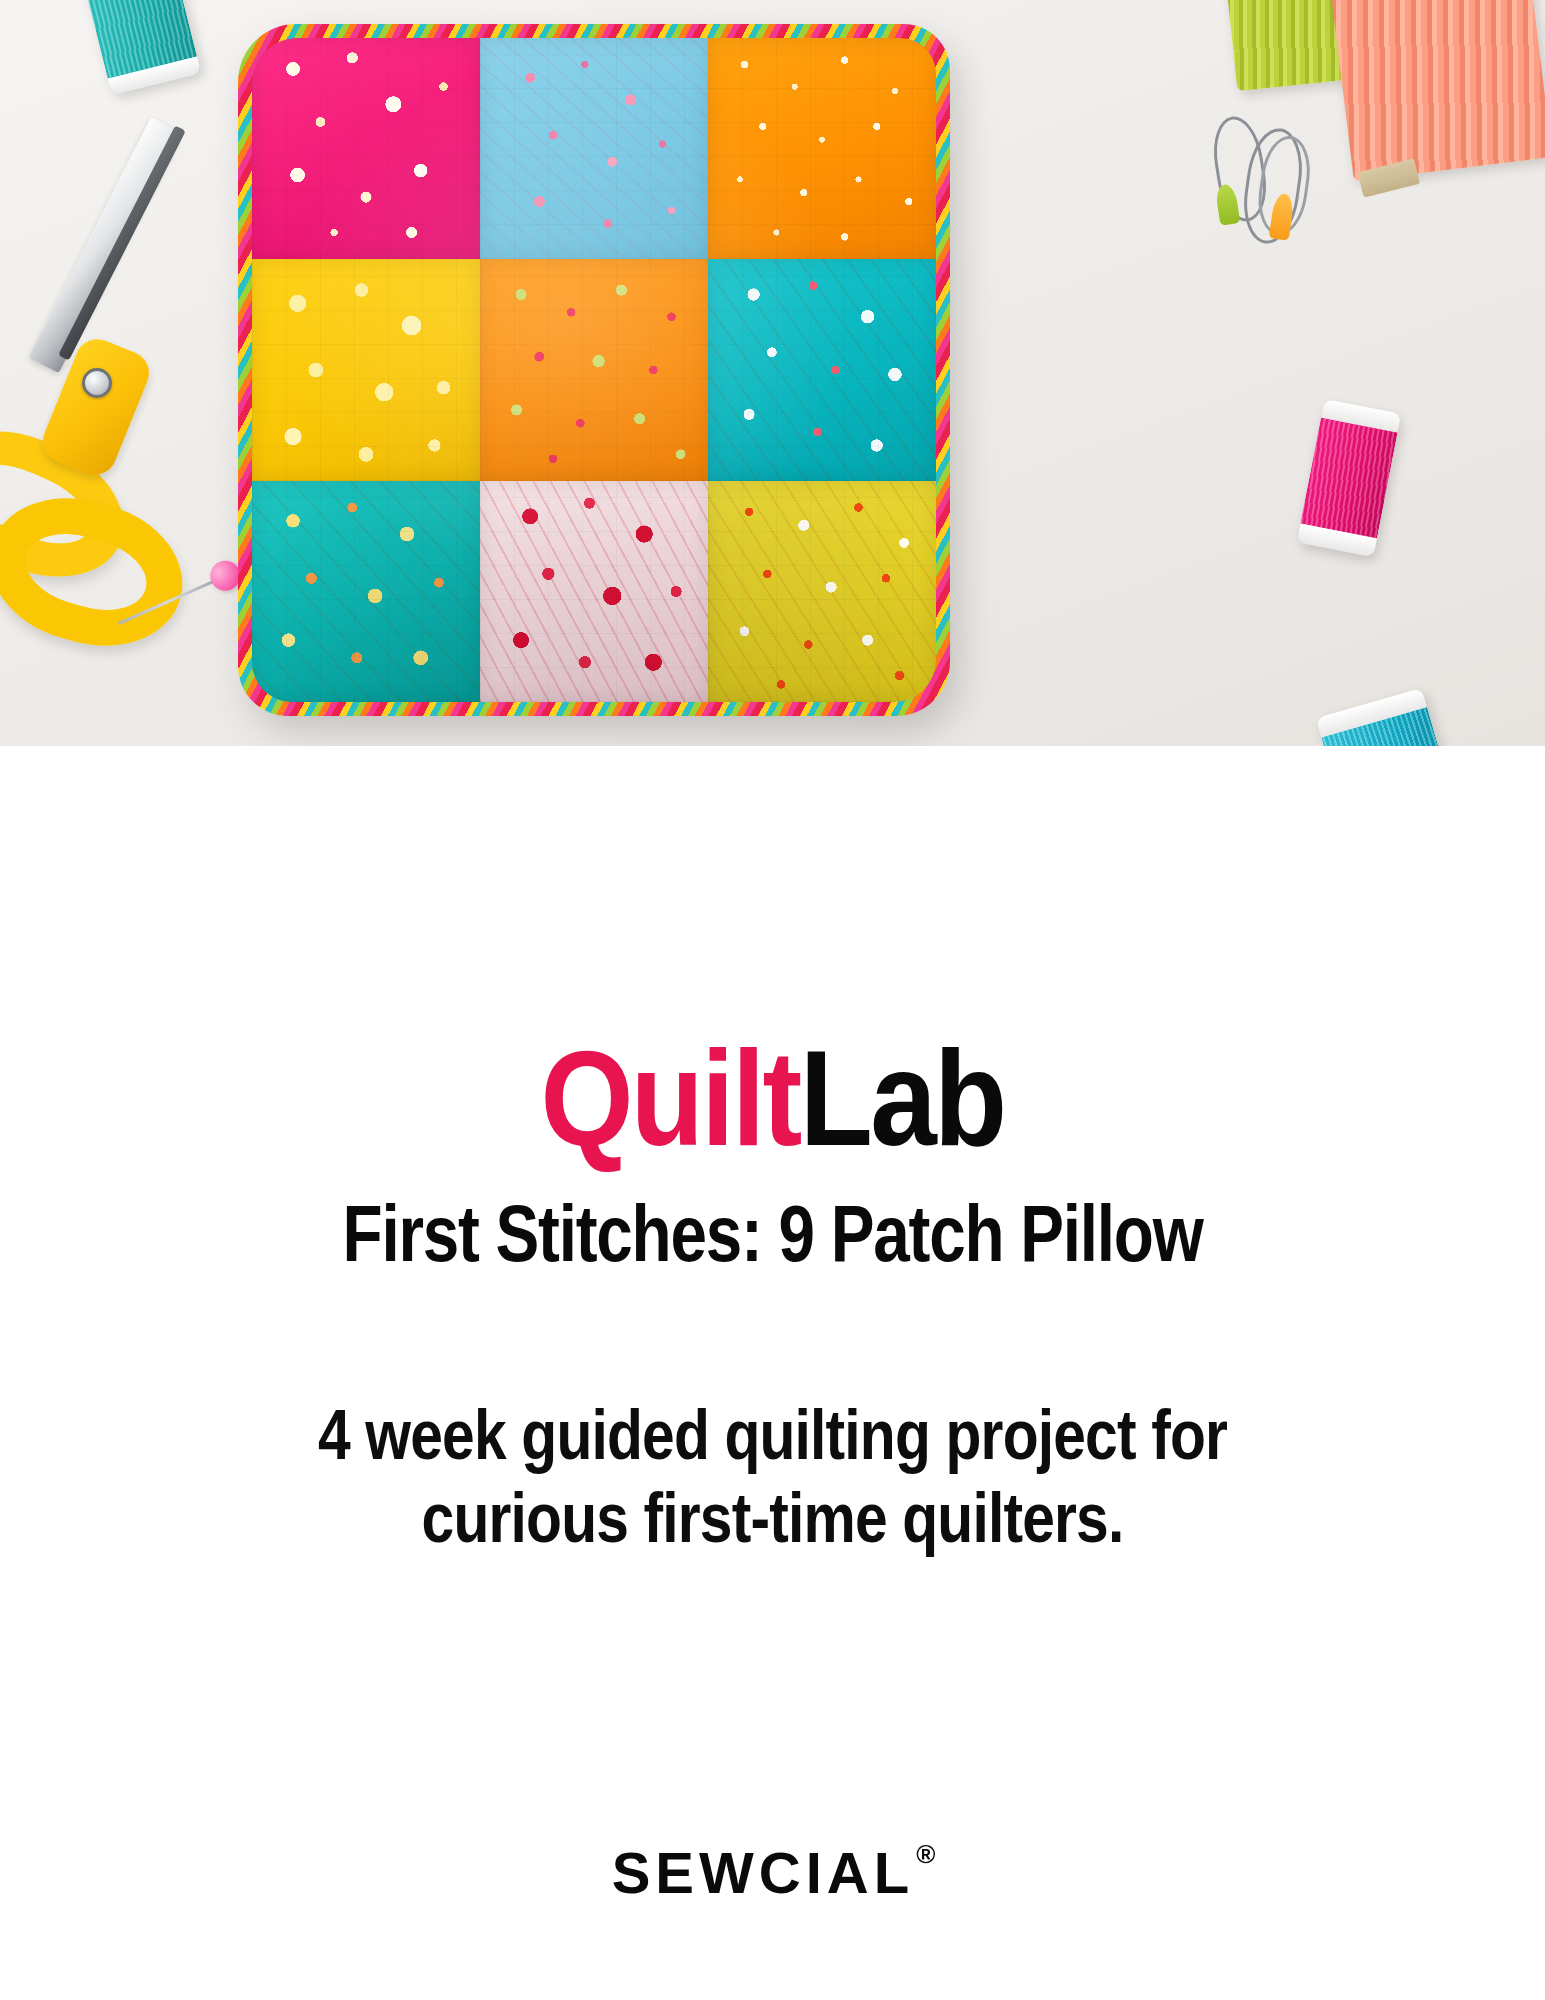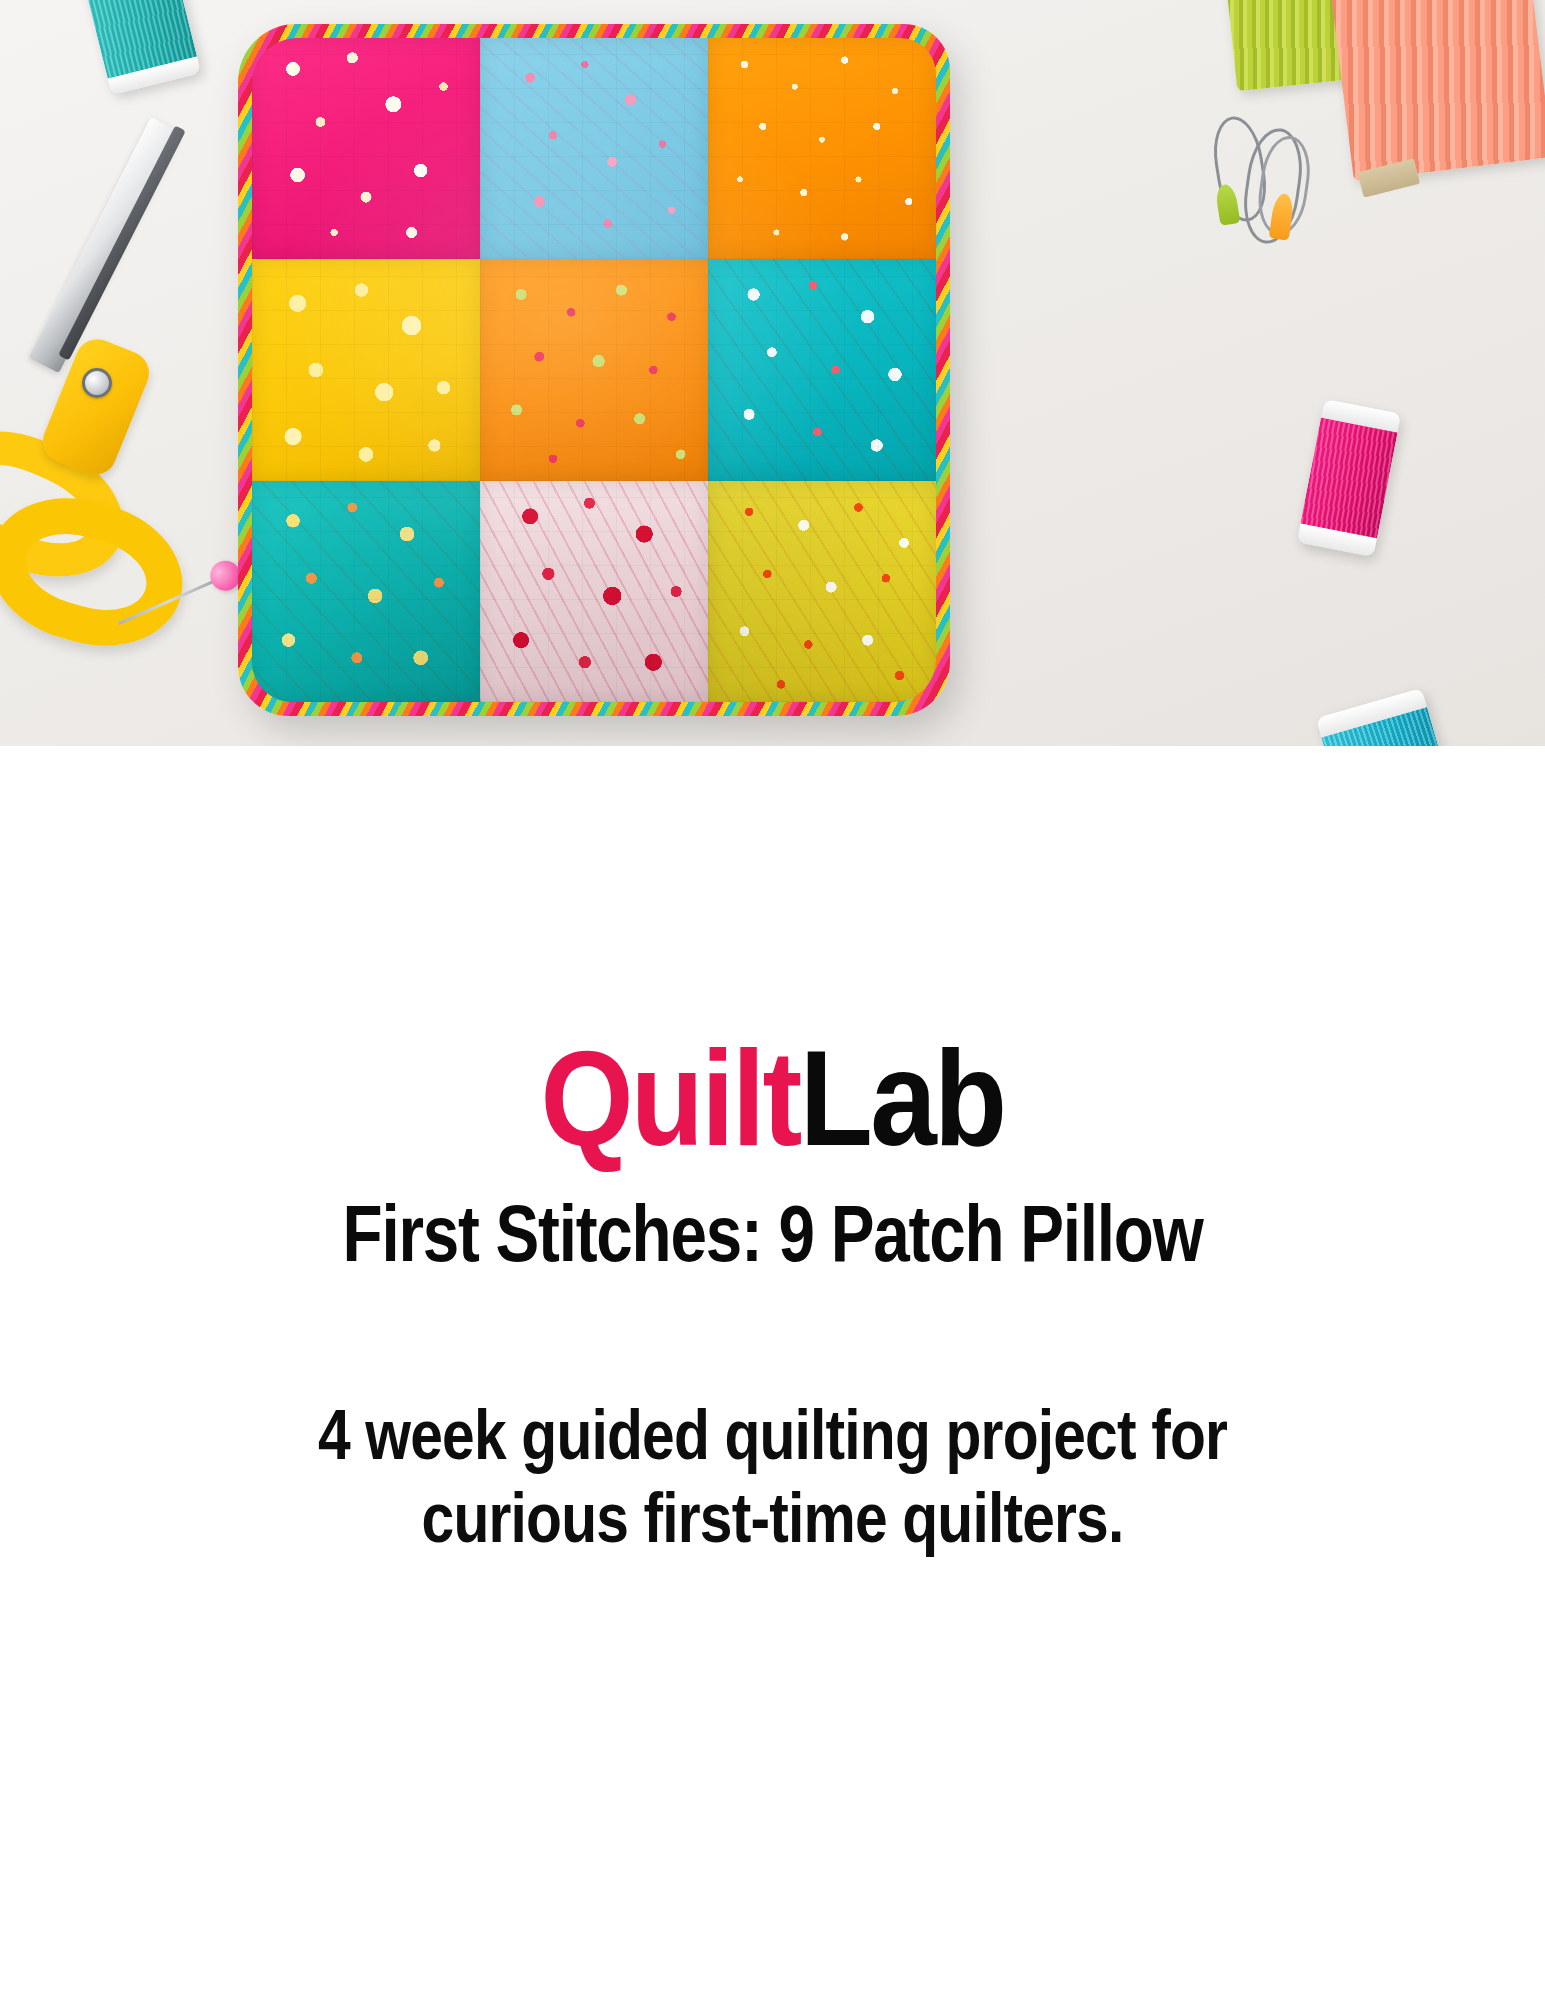--- a/index.html
+++ b/index.html
@@ -430,15 +430,18 @@
       <span class="quilt">Quilt</span><span class="lab">Lab</span>
     </div>
 
     <div class="subtitle">First Stitches: 9 Patch Pillow</div>
 
     <div class="tagline">
       <span class="line">4 week guided quilting project for</span>
       <span class="line">curious first-time quilters.</span>
     </div>
 
+    <div class="brand">
+      <span>SEWCIAL</span><span class="reg">®</span>
+    </div>
 
   </div>
 </div>
 
 </body></html>

